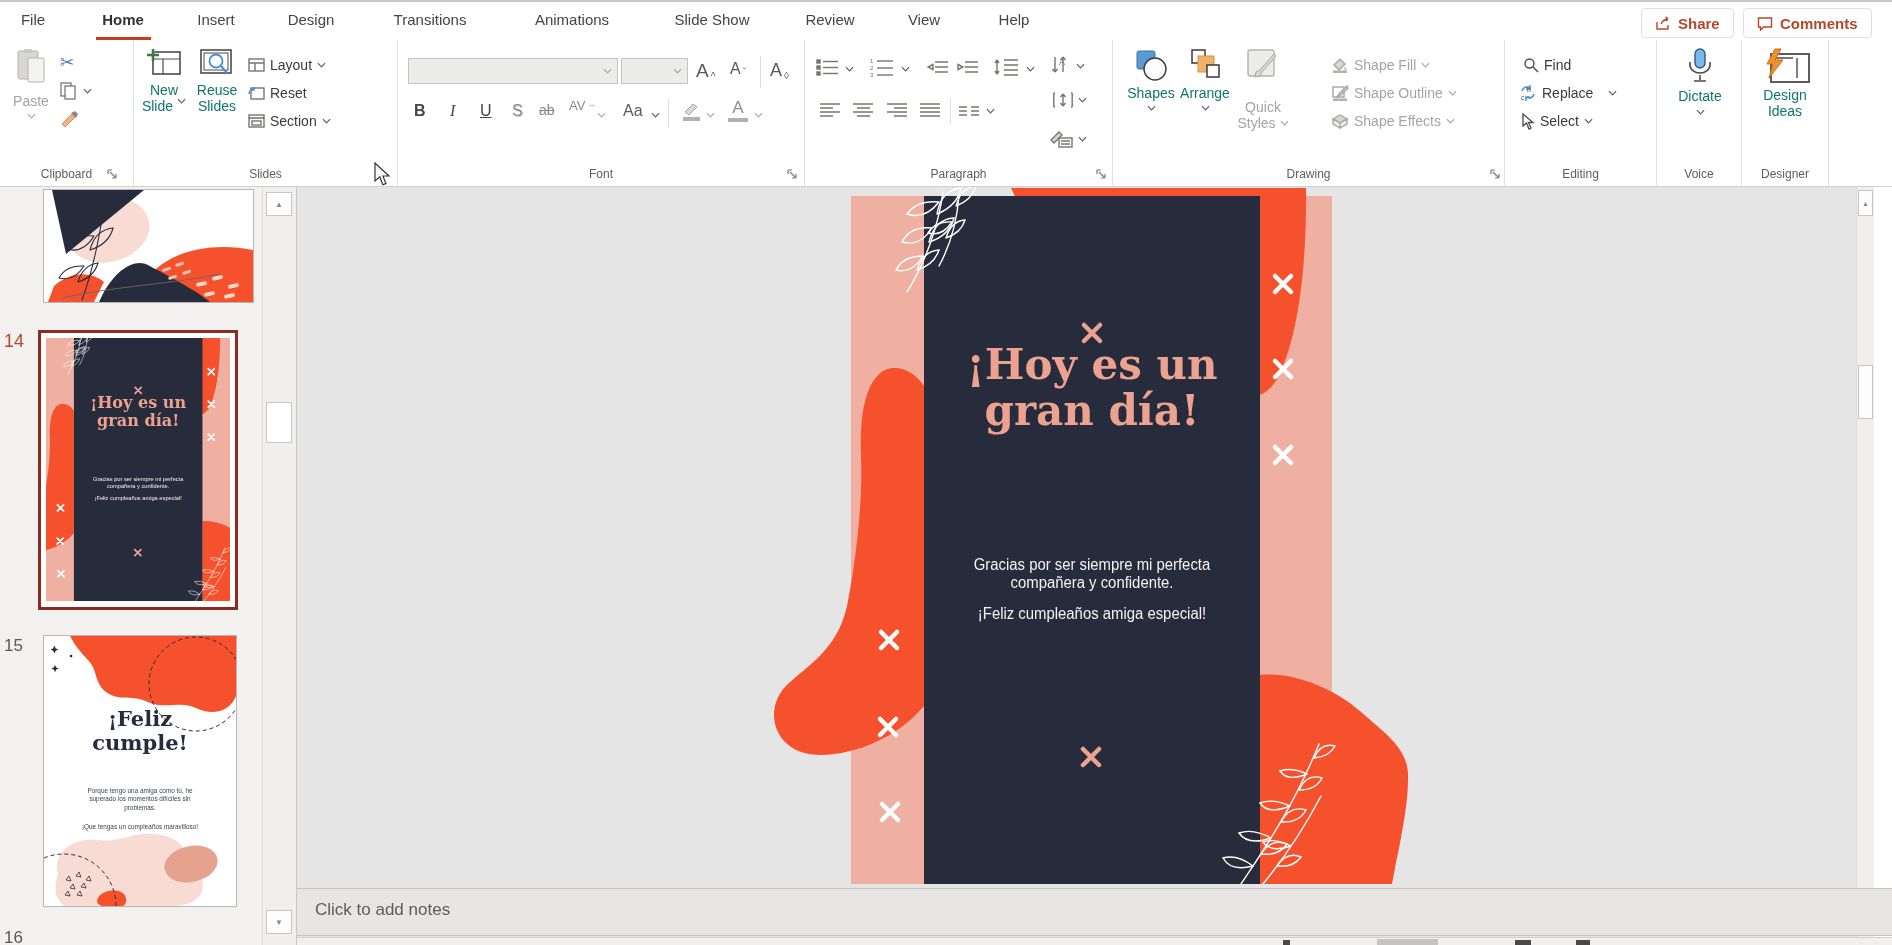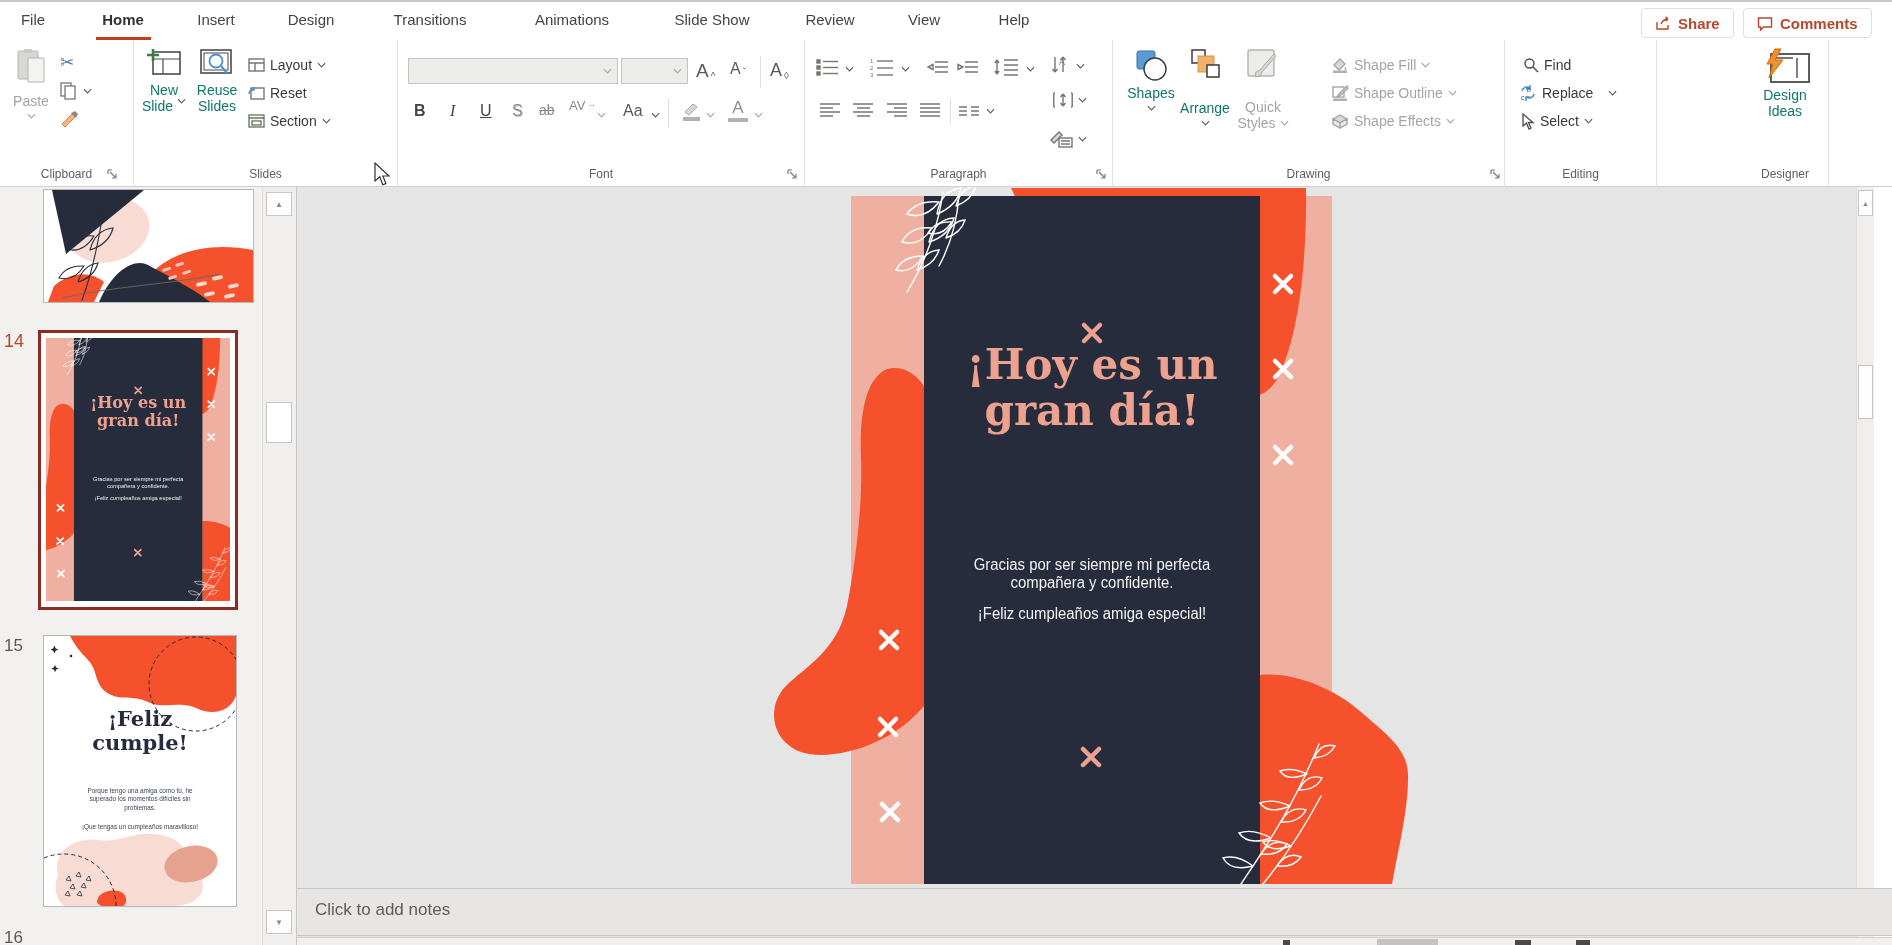--- a/index.html
+++ b/index.html
@@ -367,21 +367,21 @@
       <svg class="cv" style="margin-top:4px" viewBox="0 0 10 6">
           <path d="M1 1l4 4 4-4"></path>
         </svg>
     </div>
     <div class="bigbtn" style="left:66px; width:52px">
       <svg width="34" height="34" viewBox="0 0 34 34">
         <rect x="4" y="2" width="13" height="13" fill="#fff" stroke="#3b3a39" stroke-width="1.5"></rect>
         <rect x="10" y="8" width="16" height="16" fill="#f0b26b" stroke="#d9933a"></rect>
         <rect x="19" y="17" width="12" height="12" fill="#fff" stroke="#3b3a39" stroke-width="1.5"></rect>
       </svg>
-      <div class="lbl" style="margin-top:18px">Arrange</div>
+      <div class="lbl" style="margin-top:3px">Arrange</div>
       <svg class="cv" style="margin-top:4px" viewBox="0 0 10 6">
           <path d="M1 1l4 4 4-4"></path>
         </svg>
     </div>
     <div class="bigbtn dis" style="left:124px; width:52px">
       <svg width="34" height="34" viewBox="0 0 34 34">
         <rect x="2" y="2" width="26" height="26" rx="2" fill="#ececeb" stroke="#b5b3b1" stroke-width="1.4"></rect>
         <path d="M28 6 14 22l-4 2-1 5 5-1 2-4 14-16z" fill="#d9d7d5" stroke="#a8a6a4"></path>
       </svg>
       <div class="lbl" style="margin-top:17px">Quick</div>
@@ -457,20 +457,34 @@
         <path d="M2 1v12l3.5-3 2.5 6 2-1-2.5-5.5H12z" fill="#fff" stroke="#4d4b49" stroke-width="1.3"></path>
       </svg>
       <span>Select</span>
       <svg class="cv" viewBox="0 0 10 6">
           <path d="M1 1l4 4 4-4"></path>
         </svg>
     </div>
     <div class="glabel">Editing</div>
   </div>
 
+  <div class="group" style="left:1657px; width:85px">
+    <div class="bigbtn" style="left:18px; width:50px">
+      <svg width="26" height="36" viewBox="0 0 26 36">
+        <rect x="8" y="1" width="10" height="19" rx="5" fill="#7db8e8" stroke="#2b5d8c" stroke-width="1.4"></rect>
+        <path d="M3 14v3a10 8 0 0 0 20 0v-3" fill="none" stroke="#4d4b49" stroke-width="1.6"></path>
+        <path d="M13 27v5M7 33h12" stroke="#4d4b49" stroke-width="1.6"></path>
+      </svg>
+      <div class="lbl" style="margin-top:4px">Dictate</div>
+      <svg class="cv" style="margin-top:5px" viewBox="0 0 10 6">
+          <path d="M1 1l4 4 4-4"></path>
+        </svg>
+    </div>
+    <div class="glabel">Voice</div>
+  </div>
 
   <div class="group" style="left:1742px; width:87px">
     <div class="bigbtn" style="left:8px; width:70px">
       <svg width="52" height="36" viewBox="0 0 52 36">
         <rect x="12" y="6" width="38" height="28" fill="#fff" stroke="#4d4b49" stroke-width="1.8"></rect>
         <path d="M38 10v20M16 10h18" stroke="#4d4b49" stroke-width="1.4"></path>
         <path d="M16 1 8 16h6l-4 14L24 12h-8l6-11z" fill="#f0922b" stroke="#c96a12"></path>
       </svg>
       <div class="lbl" style="margin-top:3px">Design</div>
       <div class="lbl">Ideas</div>

